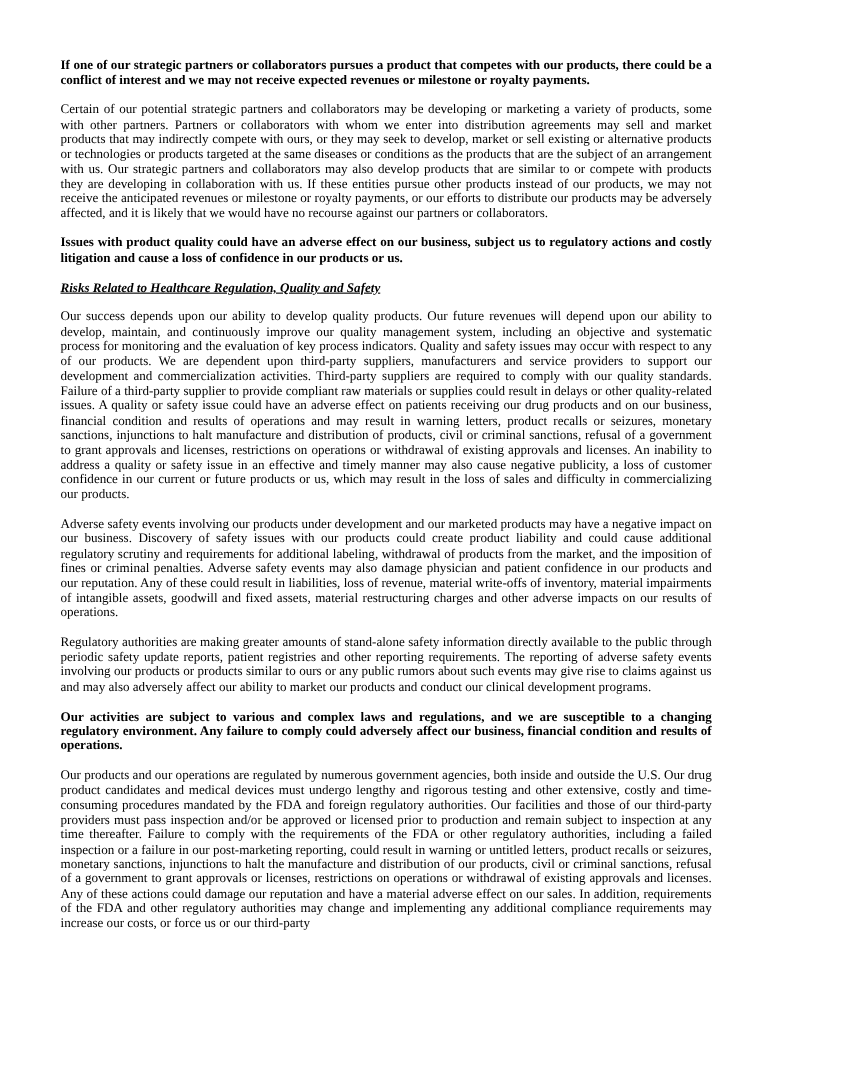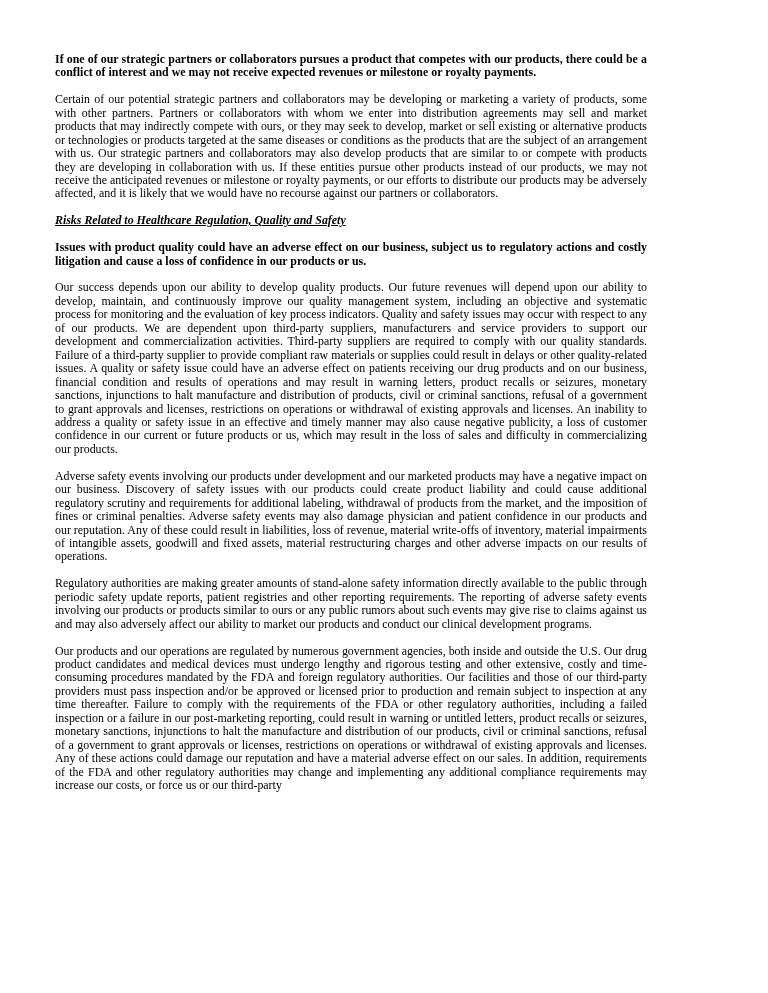--- a/index.html
+++ b/index.html
@@ -47,29 +47,30 @@
 </style>
 </head>
 <body>
 
 <div class="page">
 
   <p class="para bold">If one of our strategic partners or collaborators pursues a product that competes with our products, there could be a conflict of interest and we may not receive expected revenues or milestone or royalty payments.</p>
 
   <p class="para">Certain of our potential strategic partners and collaborators may be developing or marketing a variety of products, some with other partners.  Partners or collaborators with whom we enter into distribution agreements may sell and market products that may indirectly compete with ours, or they may seek to develop, market or sell existing or alternative products or technologies or products targeted at the same diseases or conditions as the products that are the subject of an arrangement with us.  Our strategic partners and collaborators may also develop products that are similar to or compete with products they are developing in collaboration with us.  If these entities pursue other products instead of our products, we may not receive the anticipated revenues or milestone or royalty payments, or our efforts to distribute our products may be adversely affected, and it is likely that we would have no recourse against our partners or collaborators.</p>
 
+  <p class="para bold">Issues with product quality could have an adverse effect on our business, subject us to regulatory actions and costly litigation and cause a loss of confidence in our products or us.</p>
+
   <p class="para heading">Risks Related to Healthcare Regulation, Quality and Safety</p>
-
-  <p class="para bold">Issues with product quality could have an adverse effect on our business, subject us to regulatory actions and costly litigation and cause a loss of confidence in our products or us.</p>
 
   <p class="para">Our success depends upon our ability to develop quality products.  Our future revenues will depend upon our ability to develop, maintain, and continuously improve our quality management system, including an objective and systematic process for monitoring and the evaluation of key process indicators.  Quality and safety issues may occur with respect to any of our products.  We are dependent upon third-party suppliers, manufacturers and service providers to support our development and commercialization activities.  Third-party suppliers are required to comply with our quality standards.  Failure of a third-party supplier to provide compliant raw materials or supplies could result in delays or other quality-related issues.  A quality or safety issue could have an adverse effect on patients receiving our drug products and on our business, financial condition and results of operations and may result in warning letters, product recalls or seizures, monetary sanctions, injunctions to halt manufacture and distribution of products, civil or criminal sanctions, refusal of a government to grant approvals and licenses, restrictions on operations or withdrawal of existing approvals and licenses.  An inability to address a quality or safety issue in an effective and timely manner may also cause negative publicity, a loss of customer confidence in our current or future products or us, which may result in the loss of sales and difficulty in commercializing our products.</p>
 
 
   <p class="para">Adverse safety events involving our products under development and our marketed products may have a negative impact on our business.  Discovery of safety issues with our products could create product liability and could cause additional regulatory scrutiny and requirements for additional labeling, withdrawal of products from the market, and the imposition of fines or criminal penalties.  Adverse safety events may also damage physician and patient confidence in our products and our reputation.  Any of these could result in liabilities, loss of revenue, material write-offs of inventory, material impairments of intangible assets, goodwill and fixed assets, material restructuring charges and other adverse impacts on our results of operations.</p>
 
 
   <p class="para">Regulatory authorities are making greater amounts of stand-alone safety information directly available to the public through periodic safety update reports, patient registries and other reporting requirements. The reporting of adverse safety events involving our products or products similar to ours or any public rumors about such events may give rise to claims against us and may also adversely affect our ability to market our products and conduct our clinical development programs.</p>
 
+  <p class="para bold">Our activities are subject to various and complex laws and regulations, and we are susceptible to a changing regulatory environment. Any failure to comply could adversely affect our business, financial condition and results of operations.</p>
 
   <p class="para">Our products and our operations are regulated by numerous government agencies, both inside and outside the U.S. Our drug product candidates and medical devices must undergo lengthy and rigorous testing and other extensive, costly and time-consuming procedures mandated by the FDA and foreign regulatory authorities. Our facilities and those of our third-party providers must pass inspection and/or be approved or licensed prior to production and remain subject to inspection at any time thereafter.  Failure to comply with the requirements of the FDA or other regulatory authorities, including a failed inspection or a failure in our post-marketing reporting, could result in warning or untitled letters, product recalls or seizures, monetary sanctions, injunctions to halt the manufacture and distribution of our products, civil or criminal sanctions, refusal of a government to grant approvals or licenses, restrictions on operations or withdrawal of existing approvals and licenses.  Any of these actions could damage our reputation and have a material adverse effect on our sales.  In addition, requirements of the FDA and other regulatory authorities may change and implementing any additional compliance requirements may increase our costs, or force us or our third-party</p>
 
 
 </div>
 
 </body></html>

